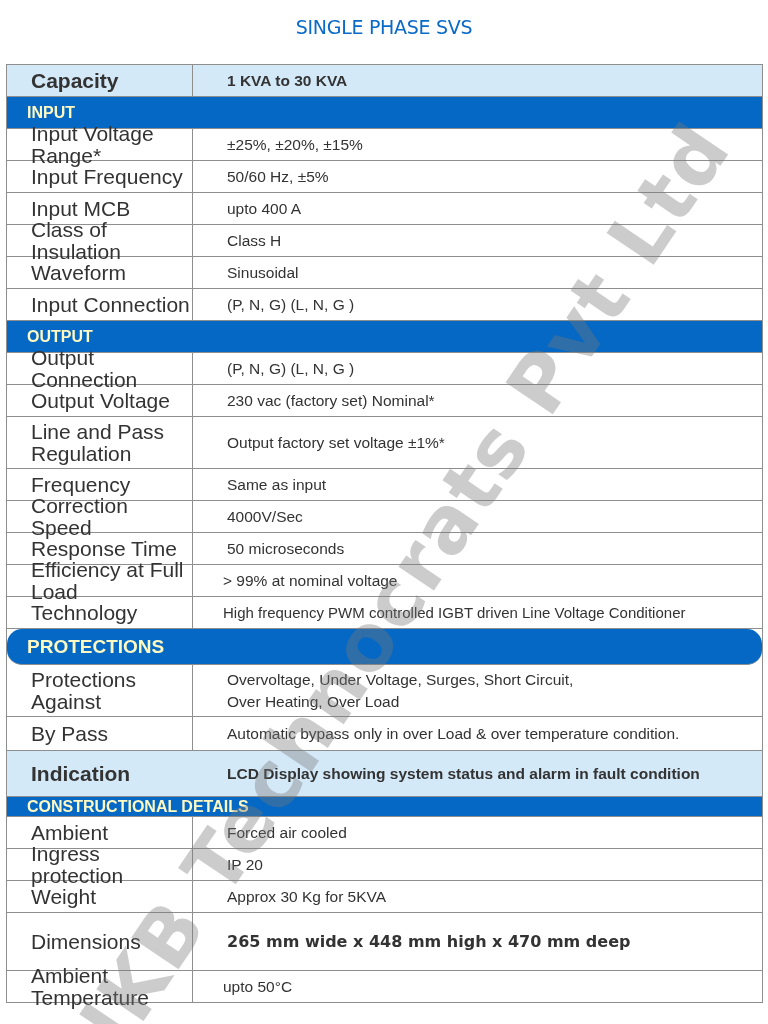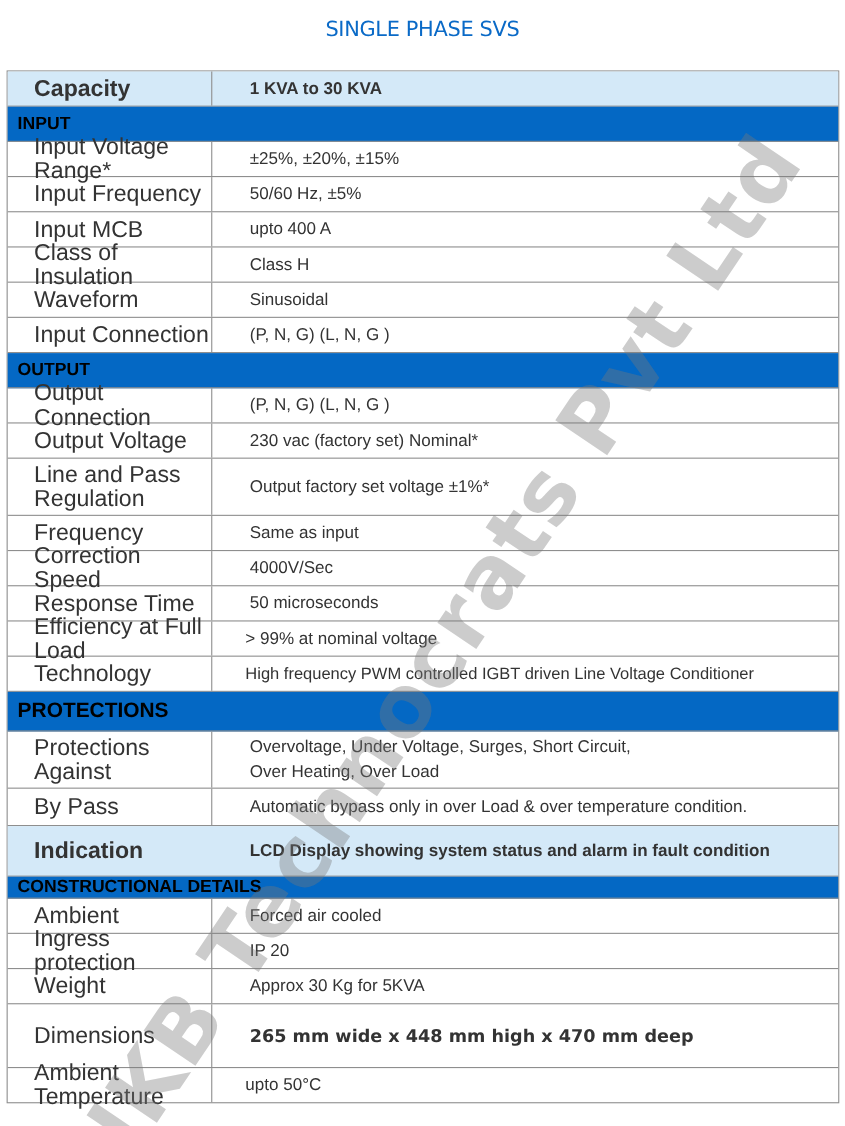--- a/index.html
+++ b/index.html
@@ -24,24 +24,24 @@
     display: flex; align-items: center; padding-left: 24px; font-size: 21px; line-height: 22px;
   }
   .cell-r {
     flex: 1; display: flex; align-items: center; padding-left: 34px; font-size: 15.5px; line-height: 22px;
   }
   .cell-r.tight { padding-left: 30px; }
   .row.hl { background: #d4e9f8; }
   .row.hl .cell-l, .row.hl .cell-r { font-weight: bold; }
   .row.noborder .cell-l { border-right: none; }
   .section {
-    background: #0468c4; color: #000000; font-weight: bold; font-size: 16px;
-    display: flex; align-items: center; padding-left: 9px; border-bottom: 1px solid #8e8e8e; box-sizing: border-box;
+    background: #0468c4; color: #fef9c3; font-weight: bold; font-size: 16px;
+    display: flex; align-items: center; padding-left: 20px; border-bottom: 1px solid #8e8e8e; box-sizing: border-box;
   }
-  .section.big { font-size: 19px; }
+  .section.big { font-size: 19px; border-radius: 15px; }
   .dims { font-family: "DejaVu Sans", sans-serif; font-size: 16px; font-weight: bold; color: #333; letter-spacing: 0; }
   .watermark {
     position: absolute; left: 395px; top: 600px; transform: translate(-50%, -50%) rotate(-56deg);
     font-family: "DejaVu Sans", sans-serif; font-weight: bold; font-size: 78px; color: rgba(120,120,120,0.38);
     white-space: nowrap; pointer-events: none; letter-spacing: 2px;
   }
 </style>
 </head>
 <body>
 

